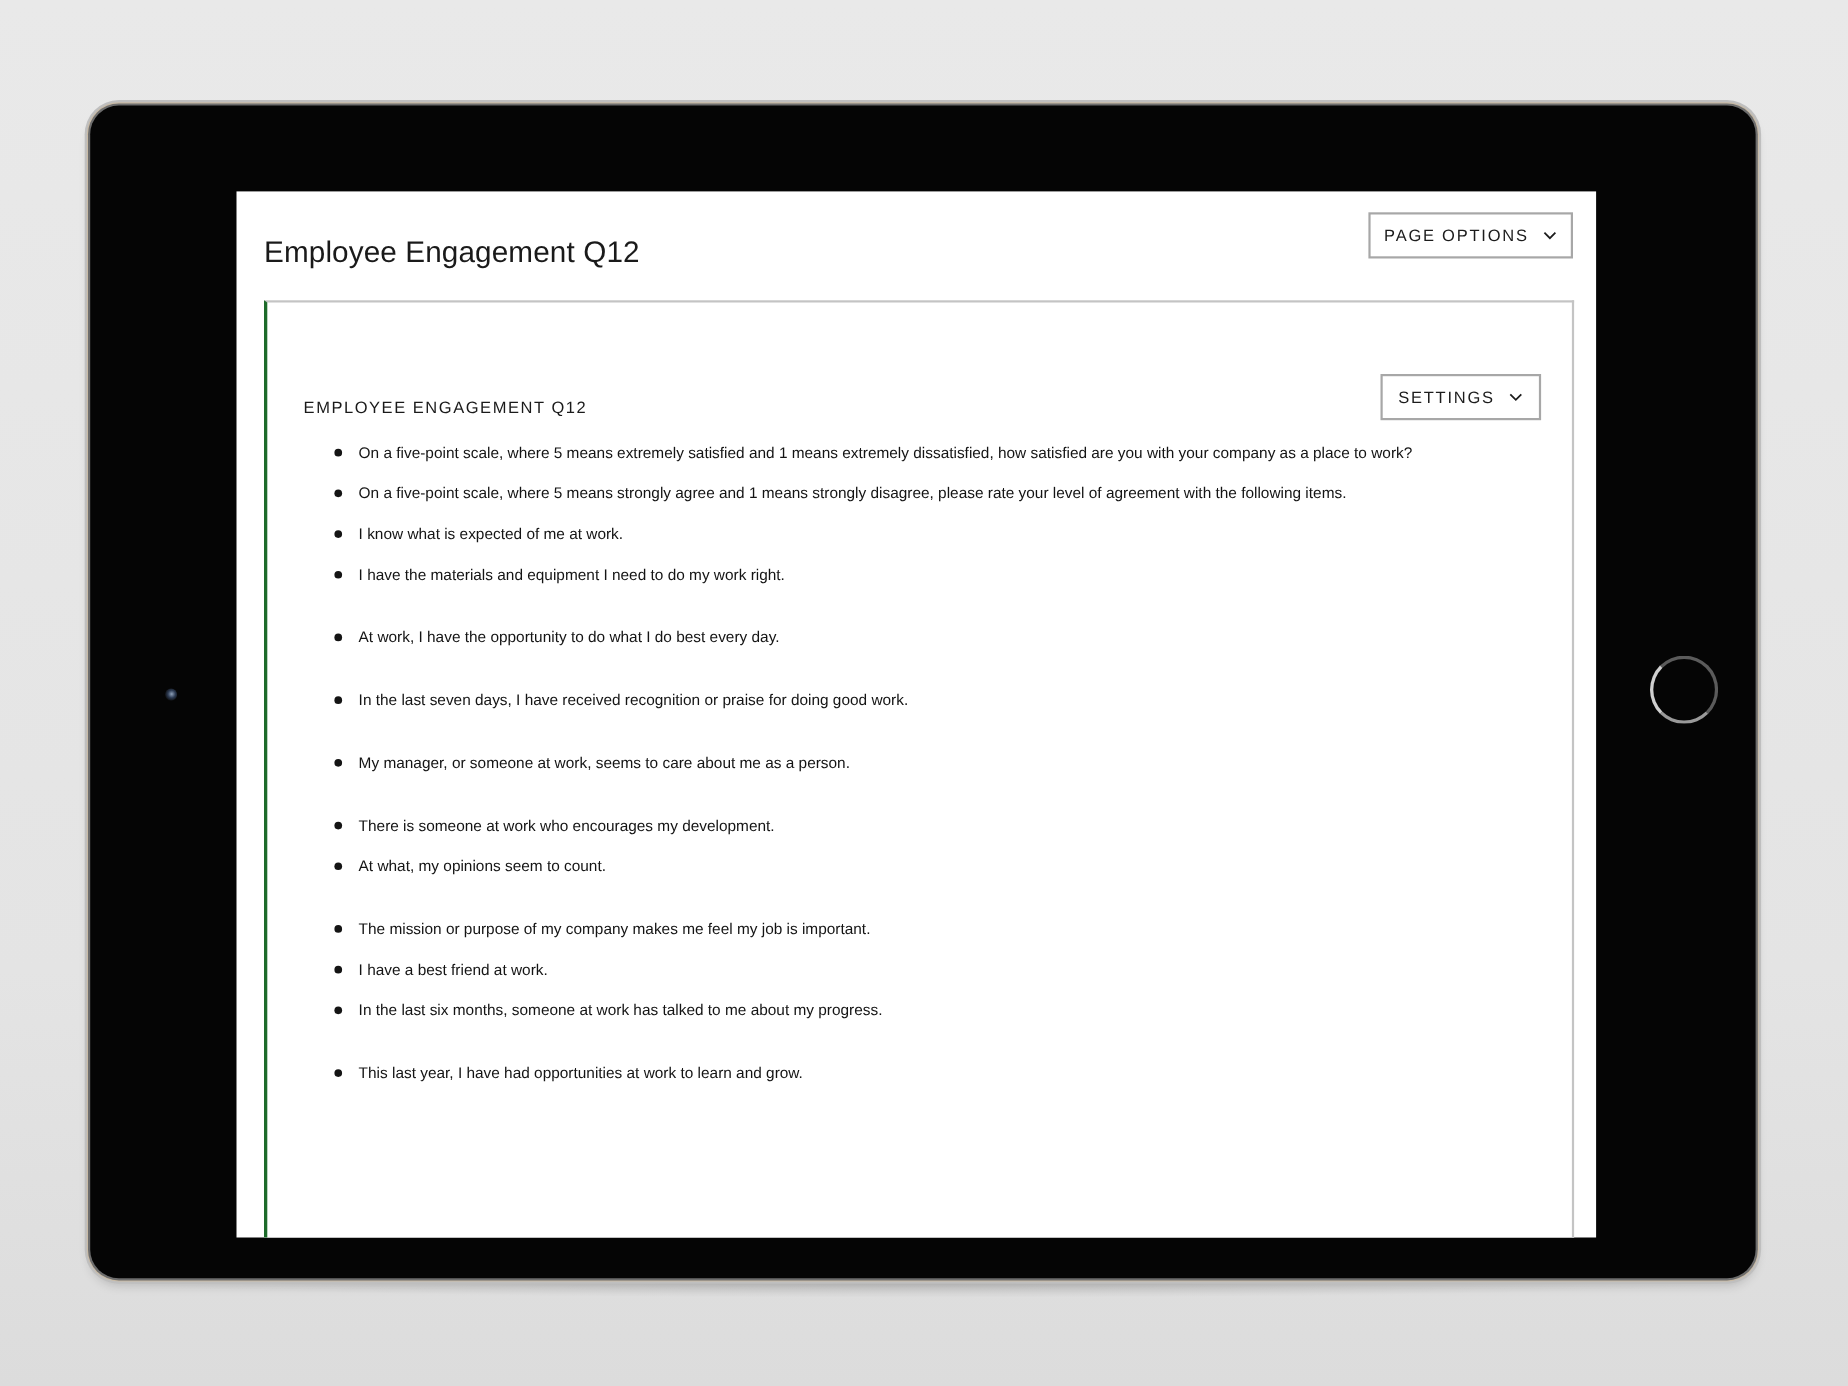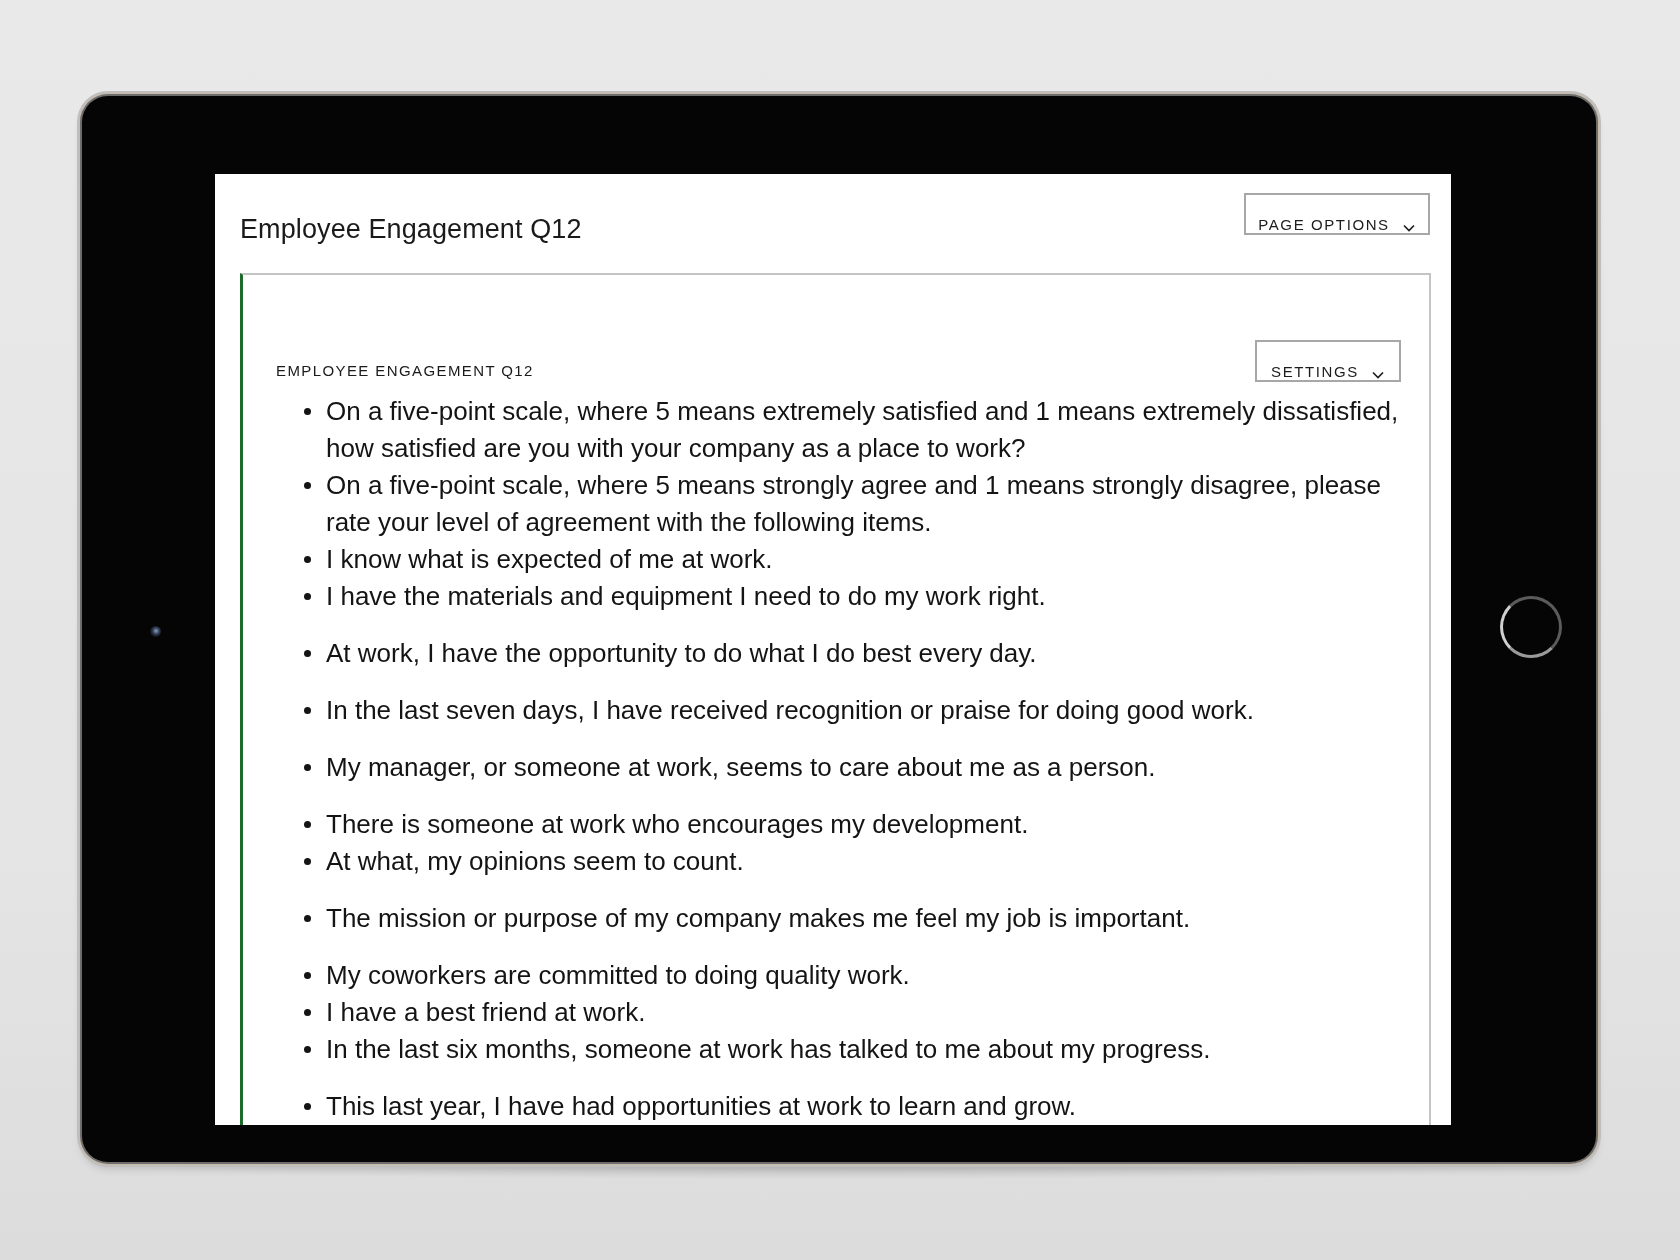--- a/index.html
+++ b/index.html
@@ -82,21 +82,21 @@
       color: #1a1a1a;
       font-weight: 400;
       letter-spacing: 0.1px;
     }
     .dropdown-btn {
       position: absolute;
       box-sizing: border-box;
       border: 2px solid #a7a7a7;
       background: #fff;
       display: flex;
-      align-items: flex-end;
+      align-items: center;
       justify-content: center;
       gap: 12px;
       font-size: 15px;
       letter-spacing: 1.6px;
       color: #1c1c1c;
       cursor: pointer;
     }
     .page-options-btn {
       left: 1029px;
       top: 19px;
@@ -138,21 +138,21 @@
       left: 58px;
       top: 118px;
       width: 1110px;
       margin: 0;
       padding: 0;
       list-style: none;
     }
     .question-list li {
       position: relative;
       padding-left: 25px;
-      font-size: 26px;
+      font-size: 14px;
       line-height: 37px;
       color: #141414;
     }
     .question-list li::before {
       content: "";
       position: absolute;
       left: 3px;
       top: 15px;
       width: 7px;
       height: 7px;
@@ -196,21 +196,20 @@
           <li>On a five-point scale, where 5 means extremely satisfied and 1 means extremely dissatisfied, how satisfied are you with your company as a place to work?</li>
           <li>On a five-point scale, where 5 means strongly agree and 1 means strongly disagree, please rate your level of agreement with the following items.</li>
           <li>I know what is expected of me at work.</li>
           <li>I have the materials and equipment I need to do my work right.</li>
           <li class="gap-before">At work, I have the opportunity to do what I do best every day.</li>
           <li class="gap-before">In the last seven days, I have received recognition or praise for doing good work.</li>
           <li class="gap-before">My manager, or someone at work, seems to care about me as a person.</li>
           <li class="gap-before">There is someone at work who encourages my development.</li>
           <li>At what, my opinions seem to count.</li>
           <li class="gap-before">The mission or purpose of my company makes me feel my job is important.</li>
-          <li class="gap-before">My coworkers are committed to doing quality work.</li>
           <li>I have a best friend at work.</li>
           <li>In the last six months, someone at work has talked to me about my progress.</li>
           <li class="gap-before">This last year, I have had opportunities at work to learn and grow.</li>
         </ul>
       </div>
     </div>
   </div>
 </div>
 
 </body></html>

